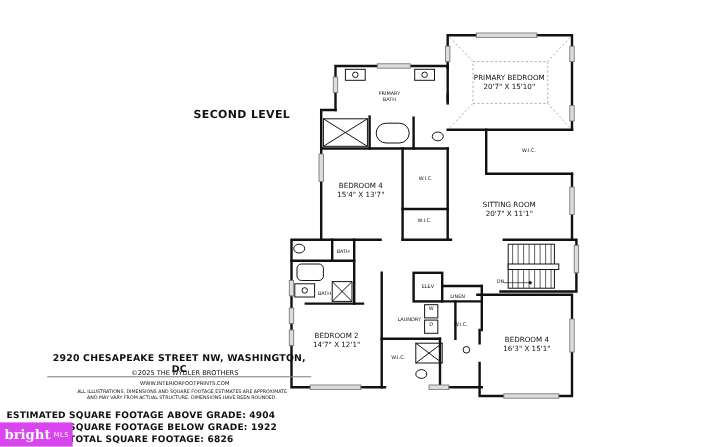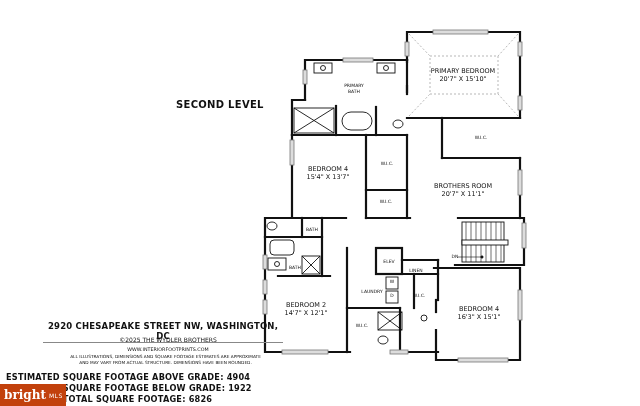--- a/index.html
+++ b/index.html
@@ -11,21 +11,21 @@
   .room-label.small{font-size:4.5px;line-height:6px;}
   .info{left:6px;width:250px;margin-left:37px;}
   .addr{top:321px;font-size:8.5px;font-weight:bold;letter-spacing:0.2px;border-bottom:1.2px solid #888;width:240px;padding-bottom:1px;}
   .copy{top:336px;font-size:6px;}
   .web{top:347px;font-size:4.8px;}
   .disc{top:354px;font-size:4.3px;line-height:6px;width:245px;}
   .sq{left:6px;font-size:8.2px;font-weight:bold;letter-spacing:0.2px;}
   .sq1{top:372px;}
   .sq2{top:383px;}
   .sq3{top:394px;}
-  .mls{left:0;top:384px;width:66px;height:22px;background:#c2410c;color:#fff;display:flex;align-items:center;padding-left:4px;box-sizing:border-box;}
+  .mls{left:0;top:384px;width:66px;height:22px;background:#d946ef;color:#fff;display:flex;align-items:center;padding-left:4px;box-sizing:border-box;}
   .mls .b{font-family:"DejaVu Serif",serif;font-size:12px;font-weight:bold;}
   .mls .m{font-size:6px;margin-left:3px;letter-spacing:0.5px;}
 </style>
 </head>
 <body>
 
 <svg id="plan" viewBox="0 0 640 406" xmlns="http://www.w3.org/2000/svg">
   <g fill="none" stroke="#111" stroke-width="2.2" stroke-linecap="square">
 
     <polyline points="407,62 407,32 520,32 520,118"></polyline>
@@ -154,21 +154,21 @@
 </div>
 <div class="room-label small" style="left:354px;top:83px;">
   <div>PRIMARY</div>
   <div>BATH</div>
 </div>
 <div class="room-label" style="left:328px;top:165px;">
   <div>BEDROOM 4</div>
   <div>15'4" X 13'7"</div>
 </div>
 <div class="room-label" style="left:463px;top:182px;">
-  <div>BROTHERS ROOM</div>
+  <div>SITTING ROOM</div>
   <div>20'7" X 11'1"</div>
 </div>
 <div class="room-label" style="left:306px;top:301px;">
   <div>BEDROOM 2</div>
   <div>14'7" X 12'1"</div>
 </div>
 <div class="room-label" style="left:479px;top:305px;">
   <div>BEDROOM 4</div>
   <div>16'3" X 15'1"</div>
 </div>

